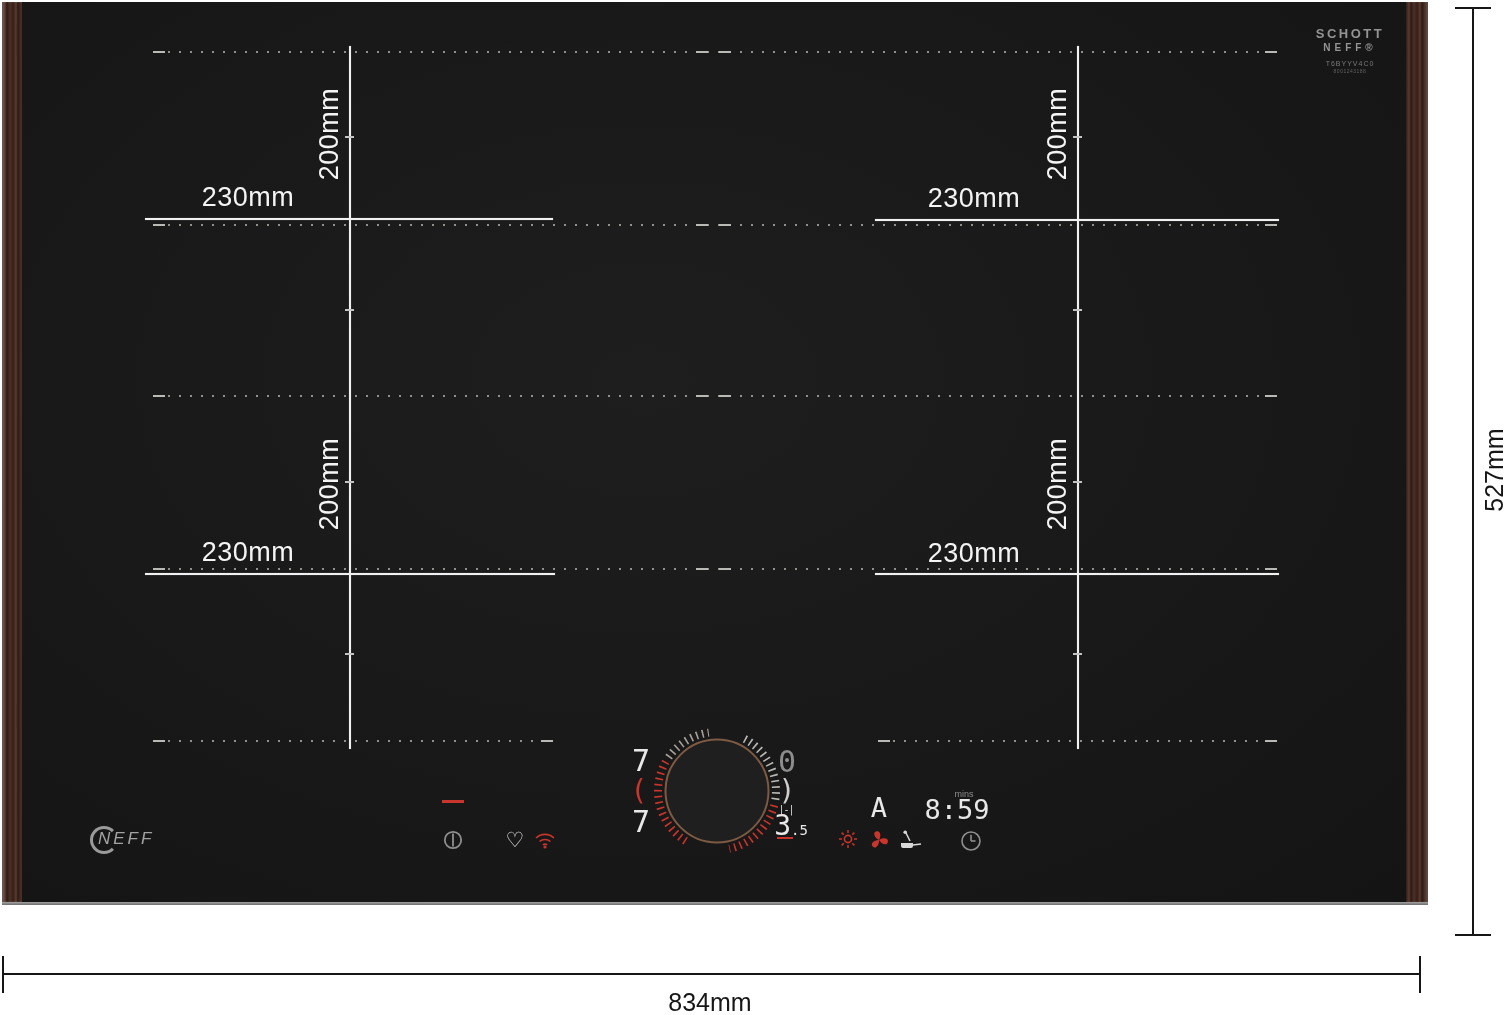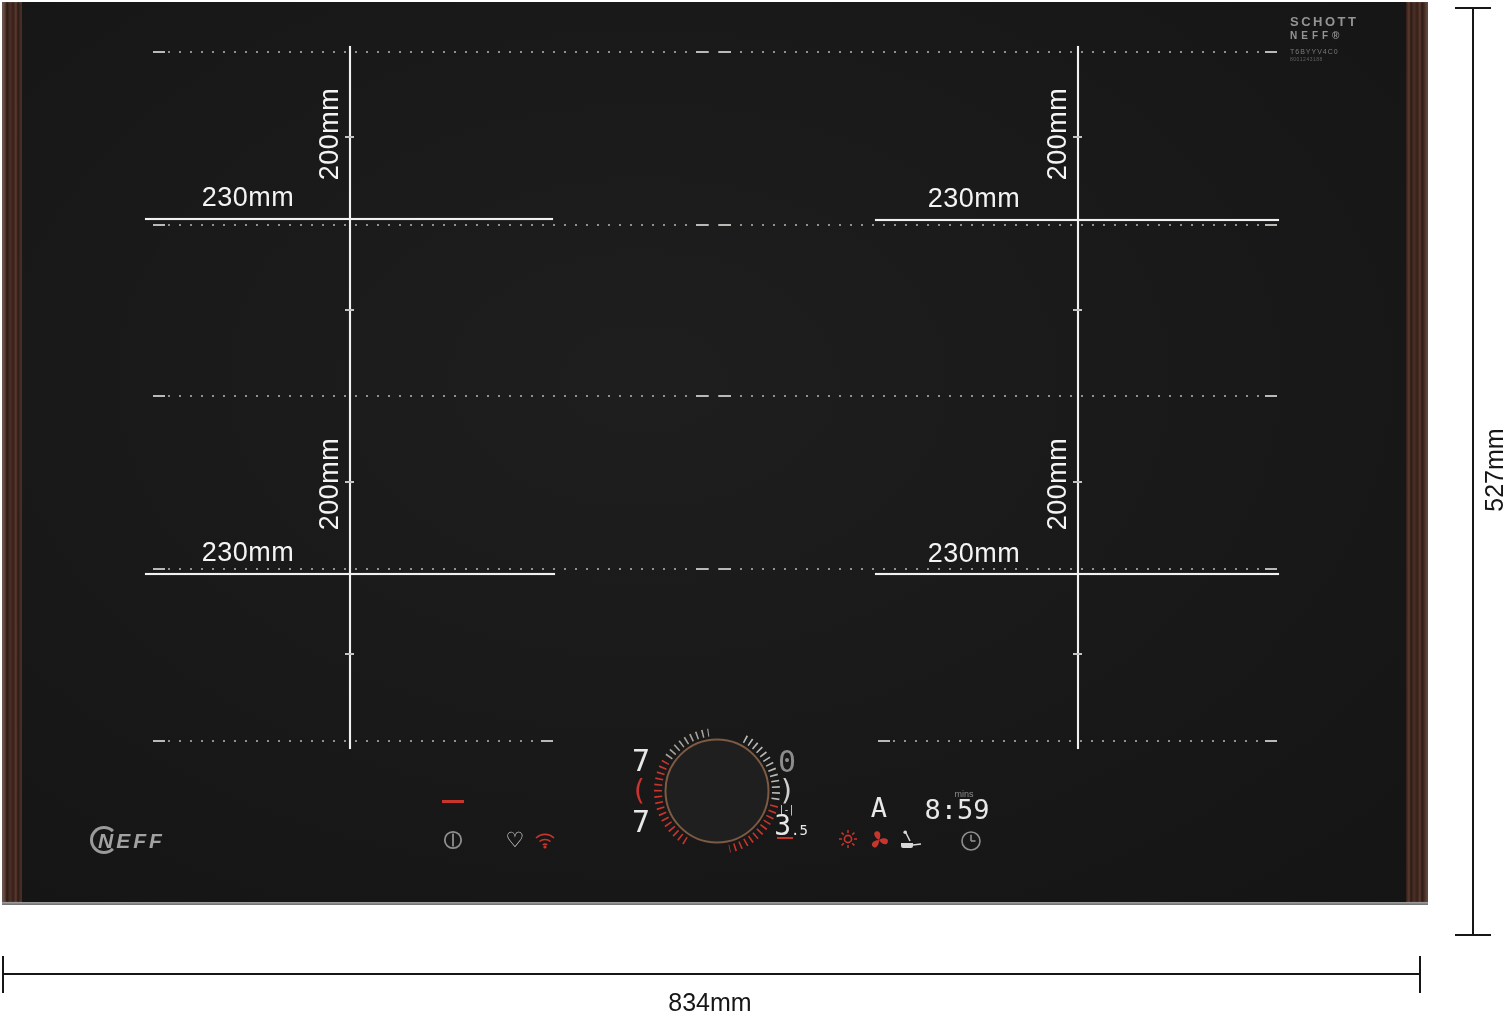--- a/index.html
+++ b/index.html
@@ -37,23 +37,23 @@
   .knob{position:absolute;left:645px;top:719px;}
   .redbar{position:absolute;background:#c8352c;}
   .icon{position:absolute;transform:translate(-50%,-50%);line-height:0;}
   .glyph{position:absolute;transform:translate(-50%,-50%);color:#e0e0e0;font-size:21px;line-height:1;}
   .bridge{position:absolute;transform:translate(-50%,-50%);color:#dcdcdc;font-size:10px;
        font-family:"DejaVu Sans Mono",monospace;letter-spacing:-1px;}
   
   .neff{position:absolute;left:88px;top:822px;width:90px;height:32px;}
   .neff .arc{position:absolute;left:0;top:2px;width:22px;height:22px;border:3px solid #9a9a9a;
        border-right-color:transparent;border-radius:50%;}
-  .neff .word{position:absolute;left:8px;top:5px;font-style:italic;font-weight:bold;font-size:21px;
+  .neff .word{position:absolute;left:8px;top:5px;font-style:italic;font-weight:normal;font-size:17px;
        letter-spacing:3px;color:#a2a2a2;}
-  .schott{position:absolute;left:1288px;top:12px;width:120px;color:#949494;}
+  .schott{position:absolute;left:1288px;top:24px;width:120px;text-align:center;color:#949494;}
   .schott .l1{font-size:13px;font-weight:bold;letter-spacing:2.5px;}
   .schott .l2{font-size:10px;font-weight:bold;letter-spacing:4px;margin-top:1px;}
   .schott .l3{font-size:7px;color:#7a7a7a;margin-top:7px;letter-spacing:1px;}
   .schott .l4{font-size:5px;color:#616161;margin-top:1px;letter-spacing:.5px;}
 </style>
 </head>
 <body>
 
 <div class="canvas">
 

